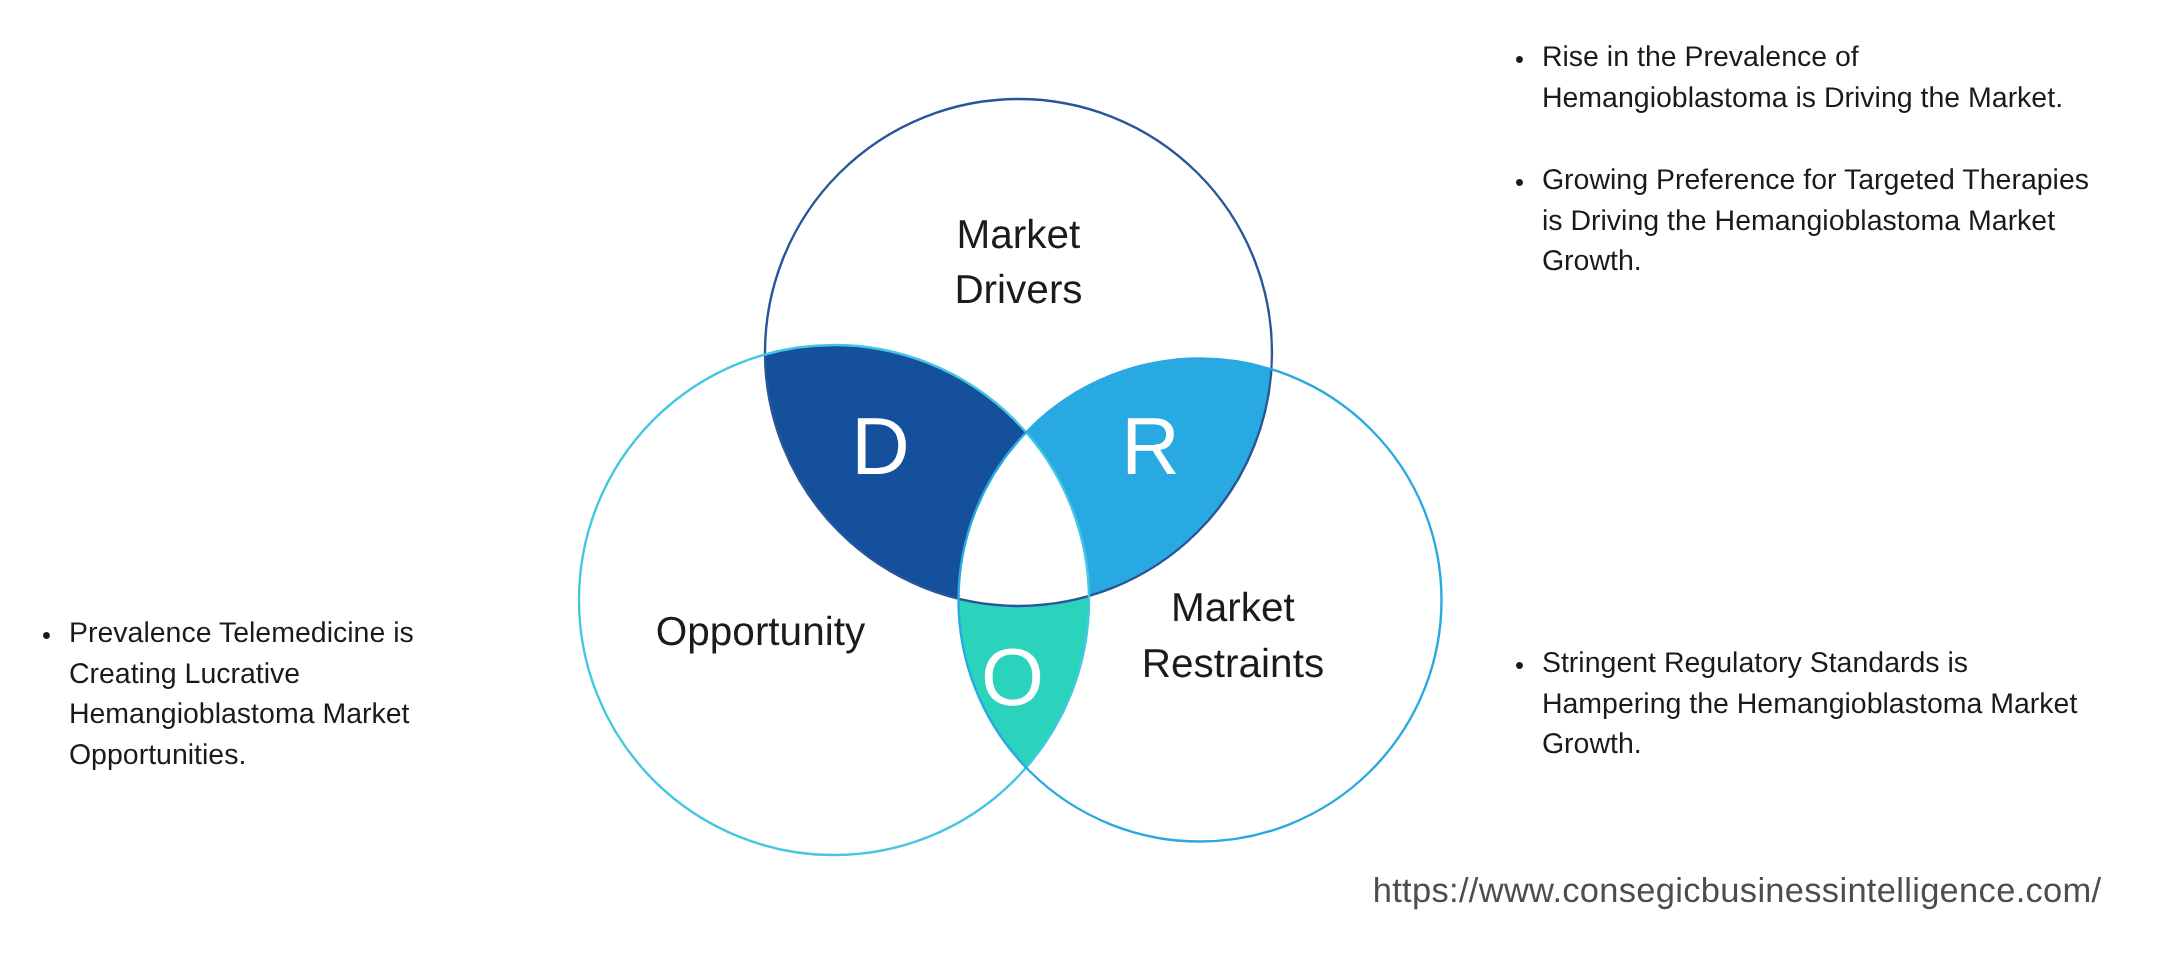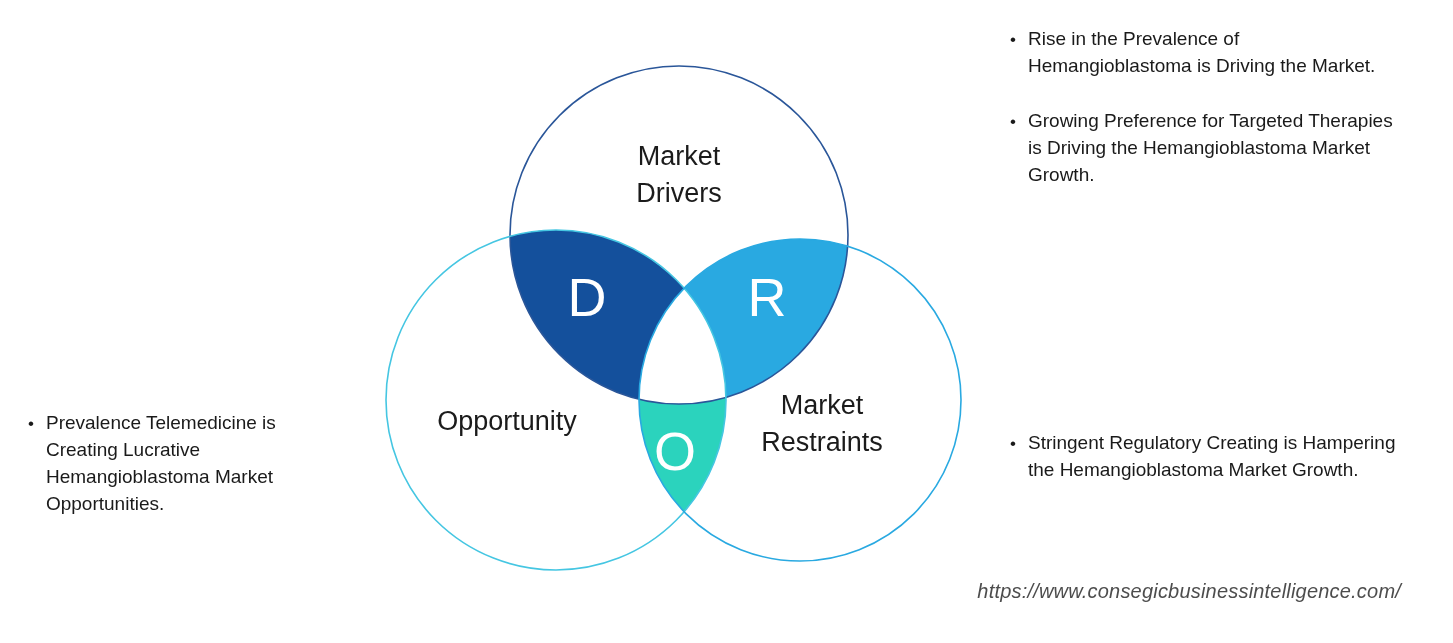--- a/index.html
+++ b/index.html
@@ -47,24 +47,23 @@
   }
   .block-top-right   { left: 1010px; top: 26px;  width: 392px; }
   .block-left        { left: 28px;   top: 410px; width: 312px; }
   .block-bottom-right{ left: 1010px; top: 430px; width: 400px; }
 
   
   .footer-url {
     position: absolute;
     right: 52px;
     top: 580px;
-    font-size: 20px;
+    font-size: 23px;
     color: #4d4d4d;
     letter-spacing: 0.2px;
-    font-style: italic;
   }
 </style>
 </head>
 <body>
 
 <div class="canvas">
 
   <svg class="venn-svg" width="1453" height="643" viewBox="0 0 1453 643">
     <defs>
       <clipPath id="clipDrivers">
@@ -129,20 +128,20 @@
         <span class="bullet-dot">•</span>
         <span>Prevalence Telemedicine is Creating Lucrative Hemangioblastoma Market Opportunities.</span>
       </li>
     </ul>
   </div>
 
   <div class="bullet-block block-bottom-right">
     <ul>
       <li>
         <span class="bullet-dot">•</span>
-        <span>Stringent Regulatory Creating is Hampering the Hemangioblastoma Market Growth.</span>
+        <span>Stringent Regulatory Standards is Hampering the Hemangioblastoma Market Growth.</span>
       </li>
     </ul>
   </div>
 
   <div class="footer-url">https://www.consegicbusinessintelligence.com/</div>
 
 </div>
 
 </body></html>

